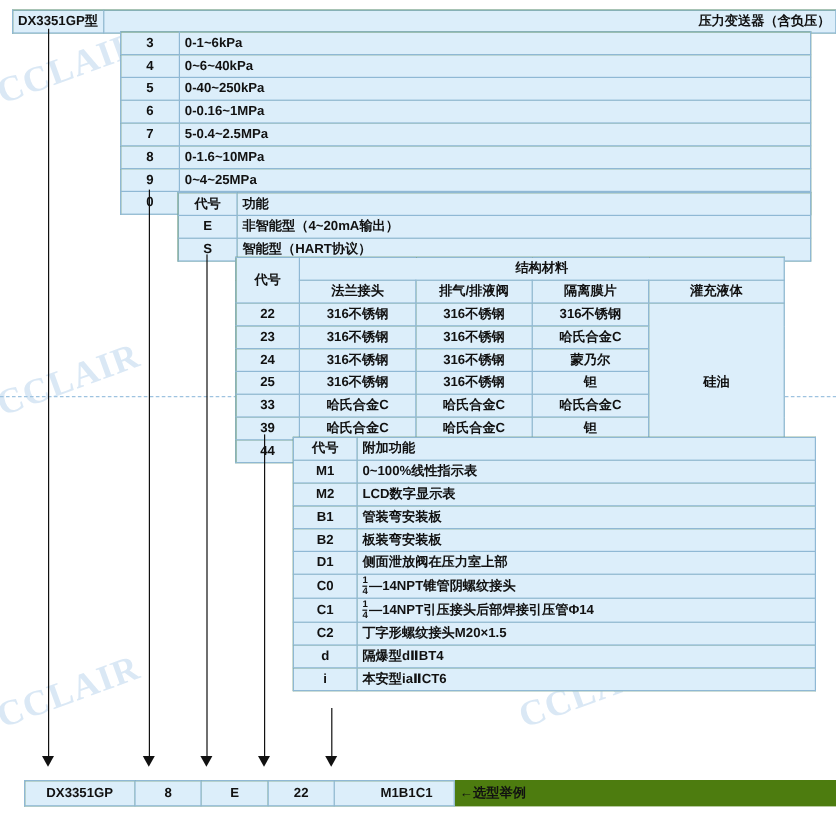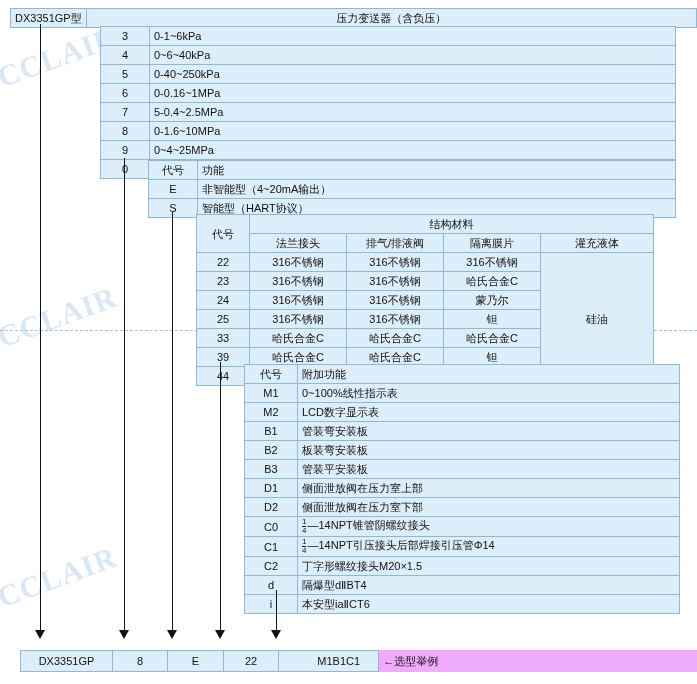--- a/index.html
+++ b/index.html
@@ -24,40 +24,41 @@
     white-space:nowrap;
     user-select:none;
   }
   .hline{
     position:absolute;left:0;width:697px;height:0;
     border-top:1px dashed #9ec3e0;
   }
   table.blk{
     border-collapse:collapse;
     position:absolute;
-    background:#f0abfc;
+    background:#4d7c0f;
+    font-weight:bold;
   }
   table.blk td{
     border:1px solid #8fb8d4;
     padding:1px 4px;
     height:16px;
     line-height:14px;
     font-size:11px;
     color:#111;
     background:#dceefa;
     white-space:nowrap;
   }
   td.code{ text-align:center; }
   td.hdr{ text-align:center; }
   td.lbl{ text-align:left; }
 
   
   #model-row{ left:10px; top:8px; }
   #model-row td.m1{ width:58px; text-align:center;}
-  #model-row td.m2{ width:605px; text-align:center;}
+  #model-row td.m2{ width:605px; text-align:right;}
 
   #range-table{ left:100px; top:26px; }
   #range-table td.c{ width:40px; }
   #range-table td.v{ width:517px; }
 
   #func-table{ left:148px; top:160px;}
   #func-table td.c{ width:40px;}
   #func-table td.v{ width:469px;}
 
   #mat-table{ left:196px; top:214px;}
@@ -251,30 +252,22 @@
       </tr>
   <tr>
         <td class="c code">B1</td>
         <td class="v lbl">管装弯安装板</td>
       </tr>
   <tr>
         <td class="c code">B2</td>
         <td class="v lbl">板装弯安装板</td>
       </tr>
   <tr>
-        <td class="c code">B3</td>
-        <td class="v lbl">管装平安装板</td>
-      </tr>
-  <tr>
         <td class="c code">D1</td>
         <td class="v lbl">侧面泄放阀在压力室上部</td>
-      </tr>
-  <tr>
-        <td class="c code">D2</td>
-        <td class="v lbl">侧面泄放阀在压力室下部</td>
       </tr>
   <tr>
     <td class="c code">C0</td>
     <td class="v lbl">
       <span class="frac"><i>1</i><i class="bar">4</i></span><span>—14NPT锥管阴螺纹接头</span>
     </td>
   </tr>
   <tr>
     <td class="c code">C1</td>
     <td class="v lbl">

